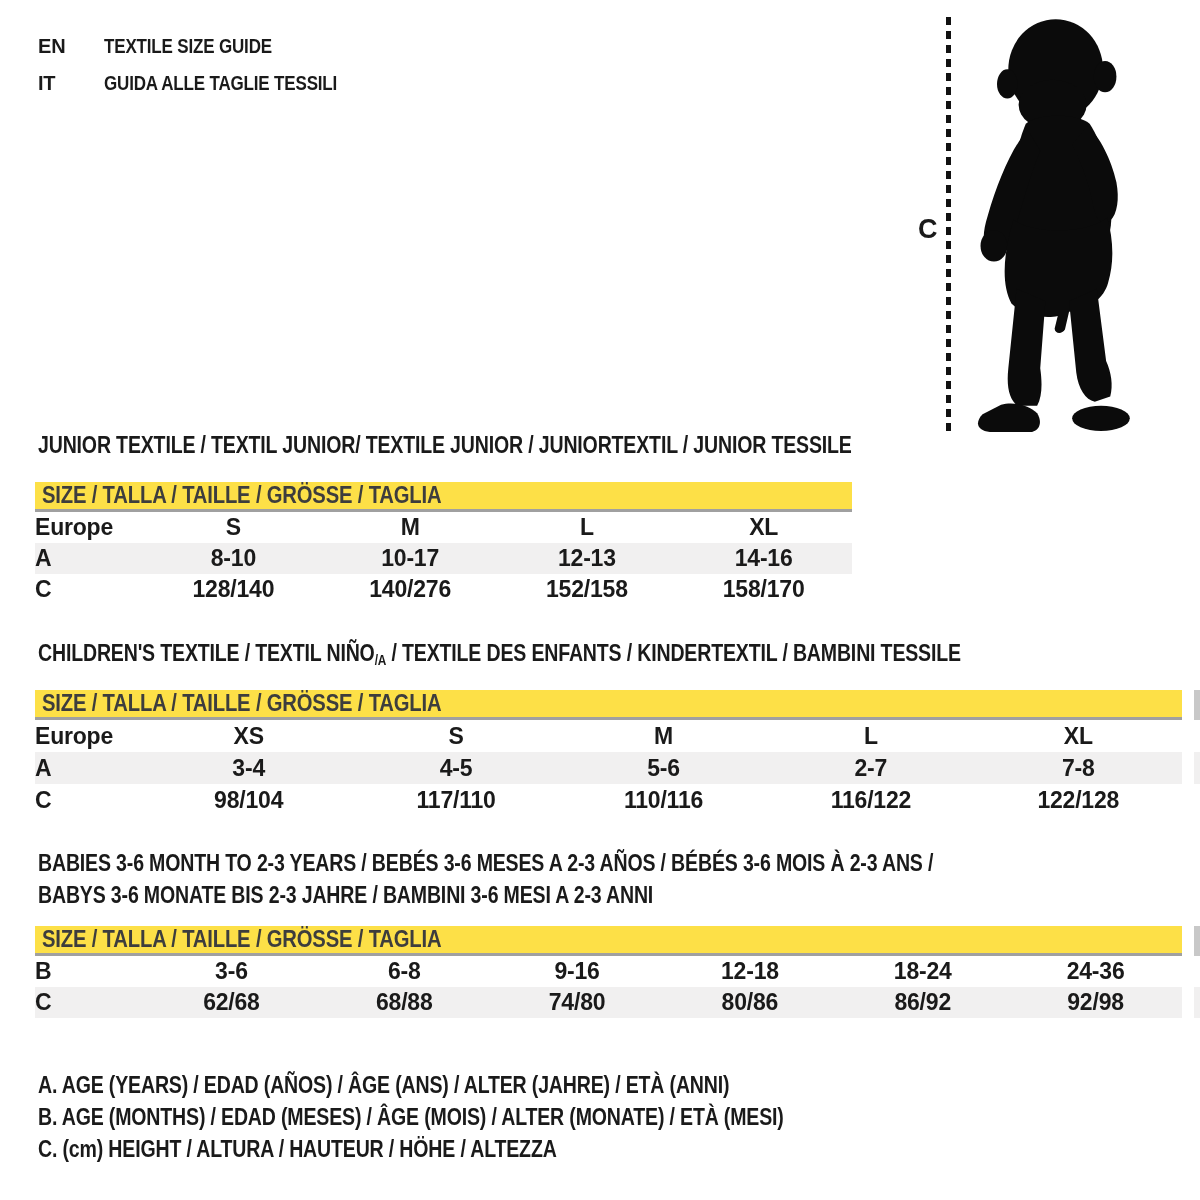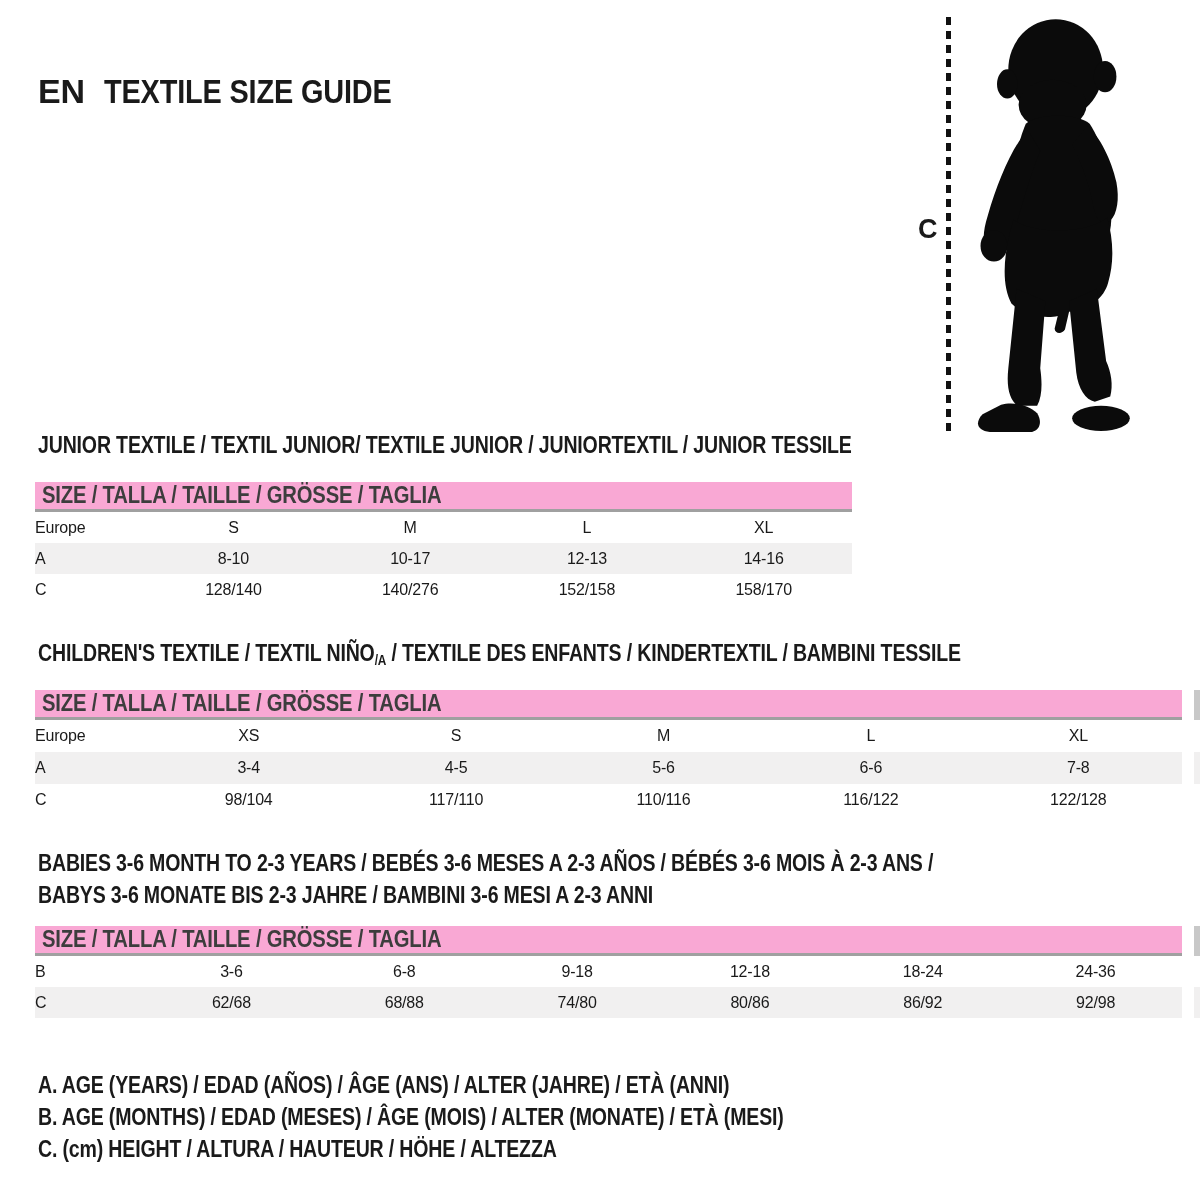--- a/index.html
+++ b/index.html
@@ -7,45 +7,45 @@
     width:1200px;height:1200px;position:relative;overflow:hidden;
     background:#ffffff;color:#1a1a1a;
     font-family:"Liberation Sans", sans-serif;font-weight:bold;
     letter-spacing:-0.2px;
   }
   .abs{position:absolute;}
   .cond{display:inline-block;transform:scaleX(0.85);transform-origin:0 50%;white-space:nowrap;}
 
   
   .lang-block{left:38px;top:28px;}
-  .lang-row{display:flex;line-height:36.6px;font-size:34px;margin-top:45px;}
+  .lang-row{display:flex;line-height:36.6px;font-size:20px;}
   .lang-code{width:66px;flex:0 0 66px;}
   .lang-title{white-space:nowrap;}
 
   
   .c-label{left:918px;top:214px;font-size:27px;}
   .dash-line{left:945px;top:14px;}
   .baby-svg{left:962px;top:15px;}
   .baby-svg *{fill:#0b0b0b;}
 
   
   .sec-title{font-size:23px;transform:scaleX(0.85);transform-origin:0 50%;white-space:nowrap;}
   .sub{font-size:14px;position:relative;top:4px;}
 
   
   .size-bar{
-    left:35px;height:27px;background:#f9a8d4;border-bottom:3px solid #a0a0a0;
+    left:35px;height:27px;background:#fde047;border-bottom:3px solid #a0a0a0;
     font-size:23px;color:#3d3d3d;line-height:27px;padding-left:7px;
   }
   .size-bar .cond{transform:scaleX(0.88);}
 
   
   table.size-table{
     left:35px;border-collapse:collapse;table-layout:fixed;
-    font-size:16px;font-weight:normal;color:#1a1a1a;
+    font-size:23px;font-weight:bold;color:#1a1a1a;
   }
   table.size-table td{padding:0;vertical-align:middle;overflow:hidden;white-space:nowrap;}
   td.lbl{text-align:left;padding-left:6px;}
   td.val{text-align:center;}
   tr.alt td{background:#f1f0f0;}
   tr.h31 td{height:31px;}
   tr.h32 td{height:32px;}
 
   
   .sliver{left:1194px;width:6px;}
@@ -55,20 +55,24 @@
   
   .legend-line{left:38px;font-size:23px;}
 </style>
 </head>
 <body>
 
 <div class="abs lang-block">
   <div class="lang-row">
     <span class="lang-code">EN</span>
     <span class="lang-title cond">TEXTILE SIZE GUIDE</span>
+  </div>
+  <div class="lang-row">
+    <span class="lang-code">IT</span>
+    <span class="lang-title cond">GUIDA ALLE TAGLIE TESSILI</span>
   </div>
 </div>
 
 <span class="abs c-label">C</span>
 
 <svg class="abs dash-line" width="7" height="420" aria-hidden="true">
   <line x1="3.5" y1="3" x2="3.5" y2="418" stroke="#111111" stroke-width="5" stroke-dasharray="8,6"></line>
 </svg>
 
 <svg class="abs baby-svg" width="175" height="418" viewBox="0 0 170 400" preserveAspectRatio="none" aria-hidden="true">
@@ -148,21 +152,21 @@
     <td class="val">S</td>
     <td class="val">M</td>
     <td class="val">L</td>
     <td class="val">XL</td>
   </tr>
   <tr class="h32 alt">
     <td class="lbl">A</td>
     <td class="val">3-4</td>
     <td class="val">4-5</td>
     <td class="val">5-6</td>
-    <td class="val">6-6</td>
+    <td class="val">2-7</td>
     <td class="val">7-8</td>
   </tr>
   <tr class="h32">
     <td class="lbl">C</td>
     <td class="val">98/104</td>
     <td class="val">117/110</td>
     <td class="val">110/116</td>
     <td class="val">116/122</td>
     <td class="val">122/128</td>
   </tr>
@@ -184,21 +188,21 @@
       <col>
       <col>
       <col>
       <col>
     </colgroup>
   <tbody>
       <tr class="h31">
     <td class="lbl">B</td>
     <td class="val">3-6</td>
     <td class="val">6-8</td>
-    <td class="val">9-18</td>
+    <td class="val">9-16</td>
     <td class="val">12-18</td>
     <td class="val">18-24</td>
     <td class="val">24-36</td>
   </tr>
   <tr class="h31 alt">
     <td class="lbl">C</td>
     <td class="val">62/68</td>
     <td class="val">68/88</td>
     <td class="val">74/80</td>
     <td class="val">80/86</td>

